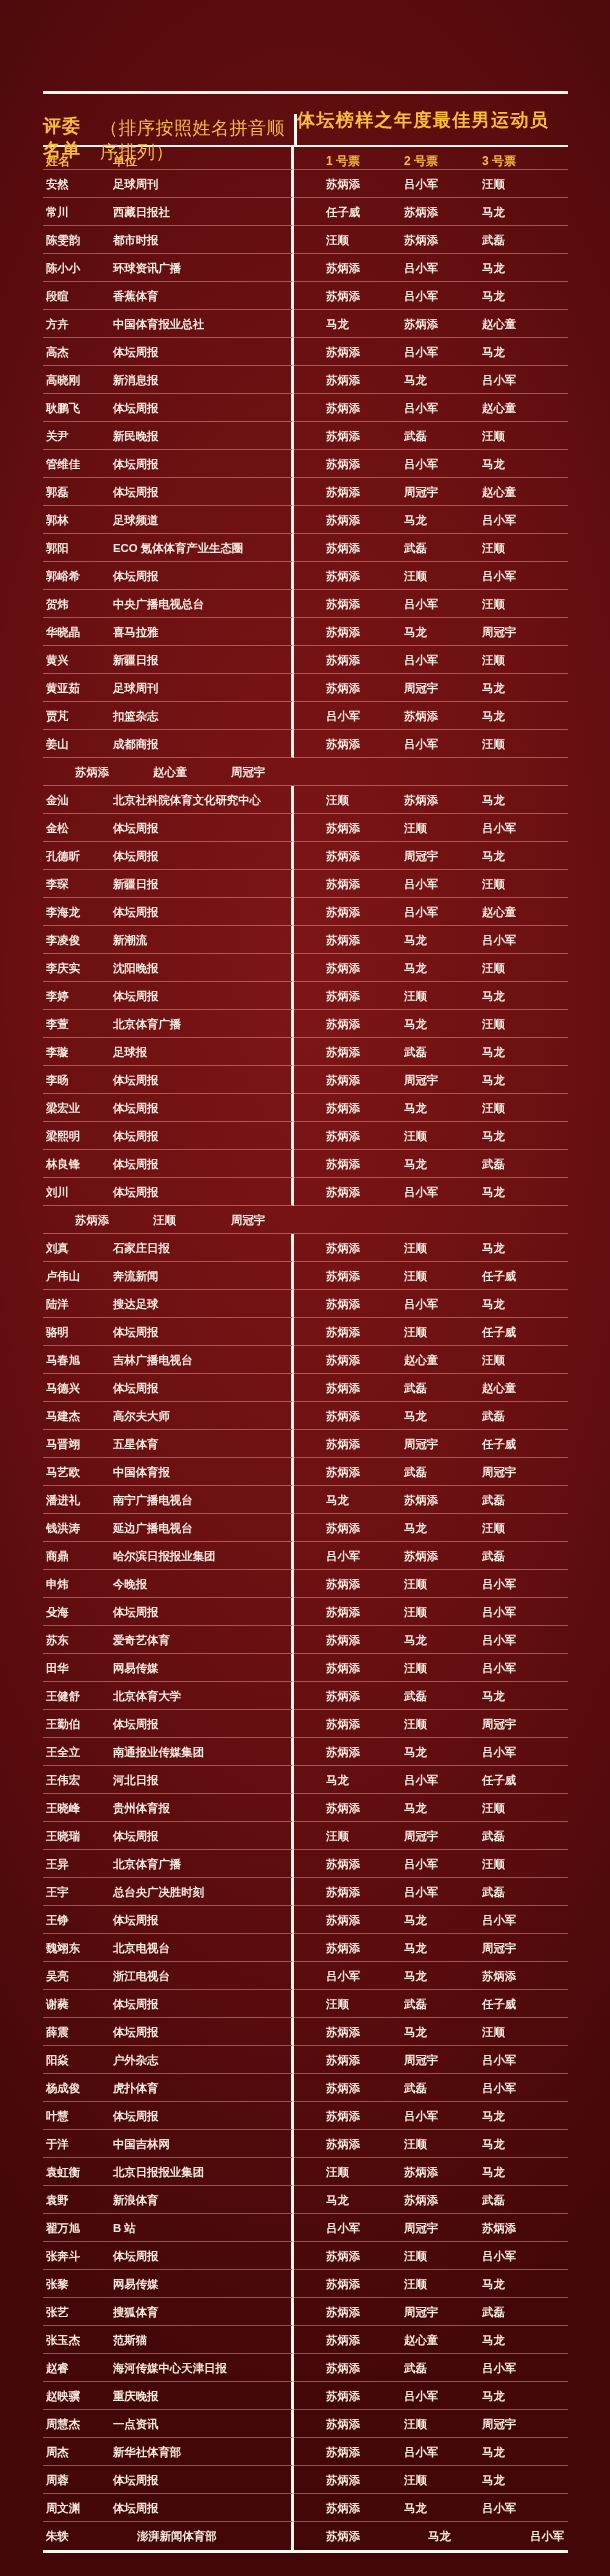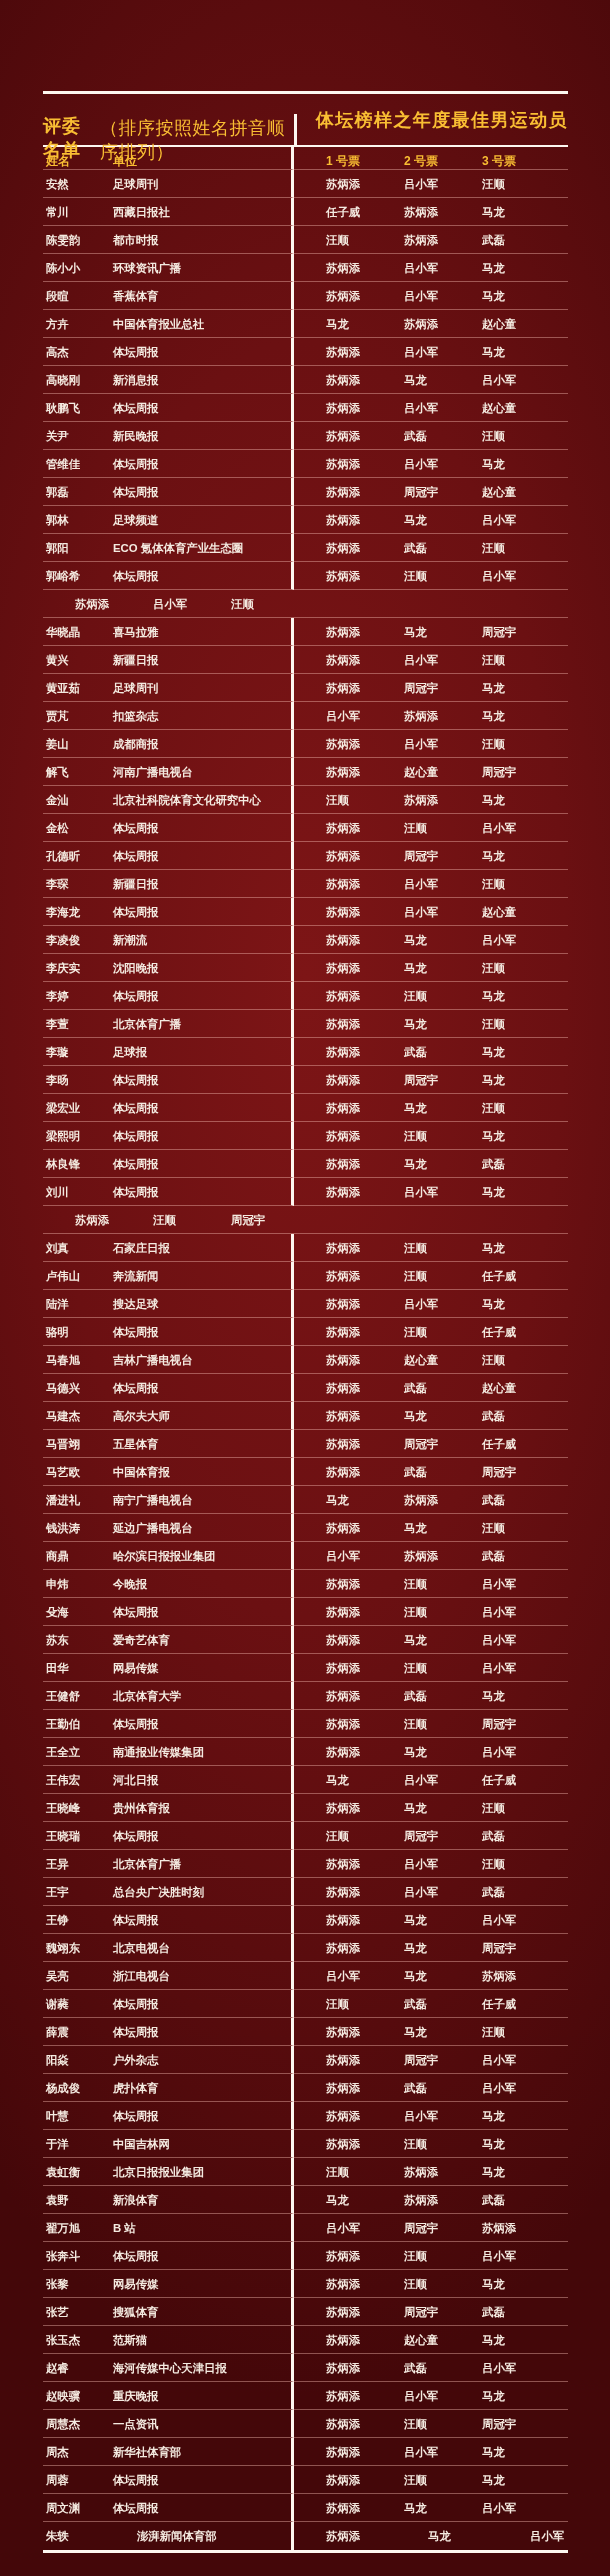--- a/index.html
+++ b/index.html
@@ -15,21 +15,21 @@
     position:absolute;left:43px;top:91px;width:525px;
     border-top:3.8px solid #fdf7f0;
     border-bottom:3.8px solid #fdf7f0;
   }
   .title-row{display:flex;height:51px;}
   .title-left{
     width:251px;border-right:3.8px solid #fdf7f0;
     display:flex;flex-direction:row;justify-content:center;align-items:flex-start;margin-top:20px;
   }
   .title-right{
-    flex:1;display:flex;justify-content:flex-end;align-items:center;
+    flex:1;display:flex;justify-content:flex-start;align-items:center;
   }
   .gold{color:#f9be33;}
   .t-main{font-size:18px;font-weight:bold;letter-spacing:1px;}
   .t-sub{font-size:18px;margin-top:1.9px;letter-spacing:0.5px;}
   .t-right{font-size:18px;font-weight:bold;letter-spacing:1.4px;}
   .hsep{height:1.9px;background:#fdf7f0;}
   .row{display:flex;height:28px;line-height:28px;}
   .row .left{
     width:251px;border-right:3.8px solid #fdf7f0;display:flex;
     border-bottom:1px solid rgba(248,190,180,0.42);
@@ -237,20 +237,24 @@
           <span class="name">郭峪希</span>
           <span class="unit">体坛周报</span>
         </div>
         <div class="right">
           <span class="v1">苏炳添</span>
           <span class="v2">汪顺</span>
           <span class="v3">吕小军</span>
         </div>
       </div>
       <div class="row">
+        <div class="left">
+          <span class="name">贺炜</span>
+          <span class="unit">中央广播电视总台</span>
+        </div>
         <div class="right">
           <span class="v1">苏炳添</span>
           <span class="v2">吕小军</span>
           <span class="v3">汪顺</span>
         </div>
       </div>
       <div class="row">
         <div class="left">
           <span class="name">华晓晶</span>
           <span class="unit">喜马拉雅</span>
@@ -299,24 +303,20 @@
           <span class="name">姜山</span>
           <span class="unit">成都商报</span>
         </div>
         <div class="right">
           <span class="v1">苏炳添</span>
           <span class="v2">吕小军</span>
           <span class="v3">汪顺</span>
         </div>
       </div>
       <div class="row">
-        <div class="left">
-          <span class="name">解飞</span>
-          <span class="unit">河南广播电视台</span>
-        </div>
         <div class="right">
           <span class="v1">苏炳添</span>
           <span class="v2">赵心童</span>
           <span class="v3">周冠宇</span>
         </div>
       </div>
       <div class="row">
         <div class="left">
           <span class="name">金汕</span>
           <span class="unit">北京社科院体育文化研究中心</span>

